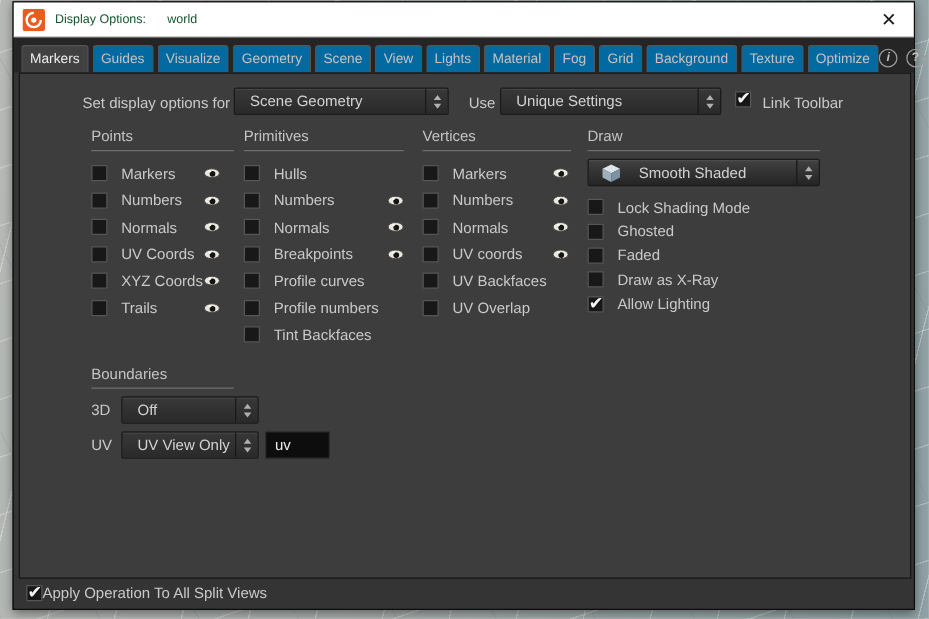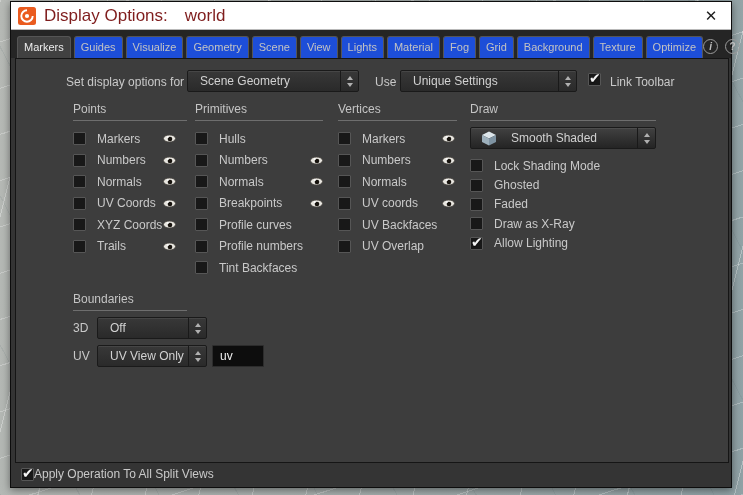--- a/index.html
+++ b/index.html
@@ -19,36 +19,36 @@
     position:absolute; left:10px; top:1px; width:722px; height:487px;
     background:#343434; border:1px solid #0d0d0d;
     box-shadow:0 2px 8px rgba(0,0,0,.45);
   }
   .titlebar {
     position:absolute; left:0; top:0; right:0; height:28px;
     background:#ffffff; display:flex; align-items:center;
     border-bottom:1px solid #b9b9b9;
   }
   .titlebar .app-icon { margin-left:7px; width:18px; height:18px; display:block; }
-  .titlebar .ttl { margin-left:8px; font-size:17px; color:#7f1d1d; white-space:pre; }
+  .titlebar .ttl { margin-left:8px; font-size:10px; color:#14532d; white-space:pre; }
   .titlebar .ttl .val { margin-left:17px; }
   .close-btn {
     position:absolute; right:10px; top:4px; width:20px; height:20px;
     display:flex; align-items:center; justify-content:center;
     font-size:15px; color:#1a1a1a; cursor:default;
   }
 
   
   .tabstrip {
     position:absolute; left:0; right:0; top:28px; height:28px;
     background:#252525; display:flex; align-items:flex-end;
   }
   .tabs { display:flex; gap:3px; margin-left:6px; align-items:flex-end; }
   .tab {
-    background:#1d4ed8; border:1px solid #555555; border-bottom:none;
+    background:#0369a1; border:1px solid #555555; border-bottom:none;
     border-radius:3px 3px 0 0; color:#c3c3c3; font-size:11px;
     padding:4px 6px 5px 6px; white-space:nowrap; cursor:default;
   }
   .tab.active { background:#414141; color:#ececec; }
   .tab-icons { margin-left:auto; margin-right:12px; display:flex; gap:7px; align-items:center; padding-bottom:4px; }
   .circ {
     width:15px; height:15px; border:1.5px solid #9b9b9b; border-radius:50%;
     color:#c0c0c0; font-size:10px; font-weight:bold; display:flex;
     align-items:center; justify-content:center; font-style:italic;
   }

